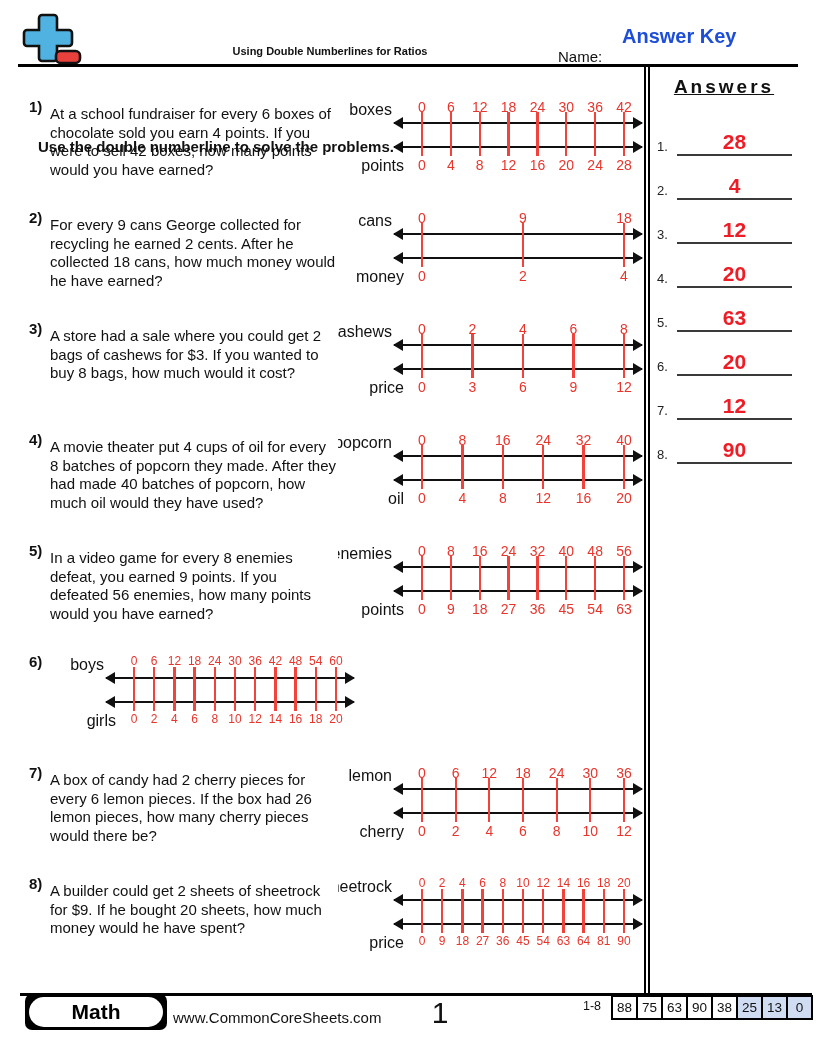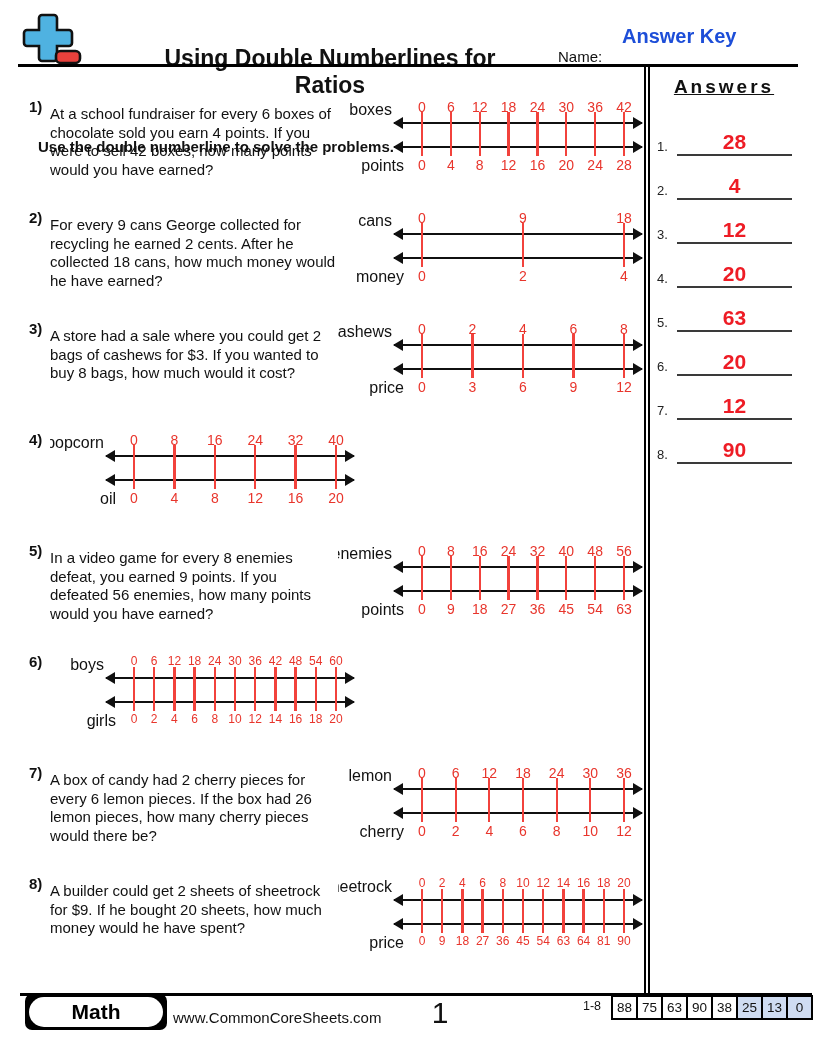--- a/index.html
+++ b/index.html
@@ -2,21 +2,21 @@
 <html><head>
 <meta charset="utf-8">
 <style>
   html,body{margin:0;padding:0;background:#fff;}
   .page{position:relative;width:816px;height:1056px;background:#fff;overflow:hidden;
         font-family:"Liberation Sans",sans-serif;color:#111;}
 
   
   .logo{position:absolute;left:20px;top:11px;width:62px;height:56px;}
   .title{position:absolute;left:140px;top:45px;width:380px;text-align:center;
-         font-size:23px;font-weight:700;}
+         font-size:11px;font-weight:700;}
   .name-label{position:absolute;left:558px;top:48px;font-size:15px;}
   .answer-key{position:absolute;left:622px;top:25px;font-size:20px;font-weight:700;color:#1d4ed8;}
   .header-rule{position:absolute;left:18px;right:18px;top:64px;height:3px;background:#000;}
 
   .instructions{position:absolute;left:20px;top:71px;font-size:15px;font-weight:700;}
 
   
   .main{position:absolute;left:18px;top:67px;width:780px;height:926px;display:flex;}
   .problems-col{width:626px;padding-top:29px;box-sizing:border-box;}
   .separator{width:2px;border-left:2.5px solid #000;border-right:2.5px solid #000;height:926px;}
@@ -169,20 +169,21 @@
                 <div class="nl-num top normal" style="left: 159.5px; width: 40px;">6</div>
                 <div class="nl-num bottom normal" style="left: 159.5px; width: 40px;">9</div>
                 <div class="tick" style="left: 228.85px;"></div>
                 <div class="nl-num top normal" style="left: 210px; width: 40px;">8</div>
                 <div class="nl-num bottom normal" style="left: 210px; width: 40px;">12</div>
               </div>
             </div>
           </div>
           <div class="problem">
             <div class="p-num">4)</div>
+            <div class="p-text">A movie theater put 4 cups of oil for every 8 batches of popcorn they made. After they had made 40 batches of popcorn, how much oil would they have used?</div>
             <div class="nl">
               <div class="nl-label lt">popcorn</div>
               <div class="nl-label lb">oil</div>
               <div class="nl-area">
                 <div class="h-line hl-top"></div>
                 <div class="h-line hl-bottom"></div>
                 <div class="tick" style="left: 26.85px;"></div>
                 <div class="nl-num top normal" style="left: 8px; width: 40px;">0</div>
                 <div class="nl-num bottom normal" style="left: 8px; width: 40px;">0</div>
                 <div class="tick" style="left: 67.25px;"></div>

